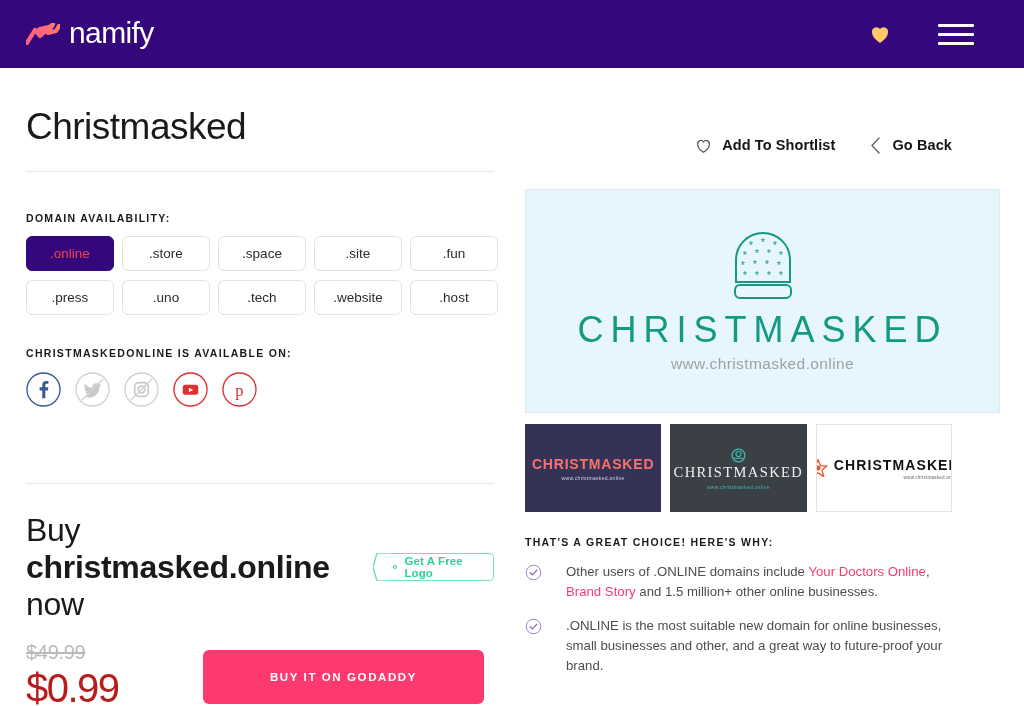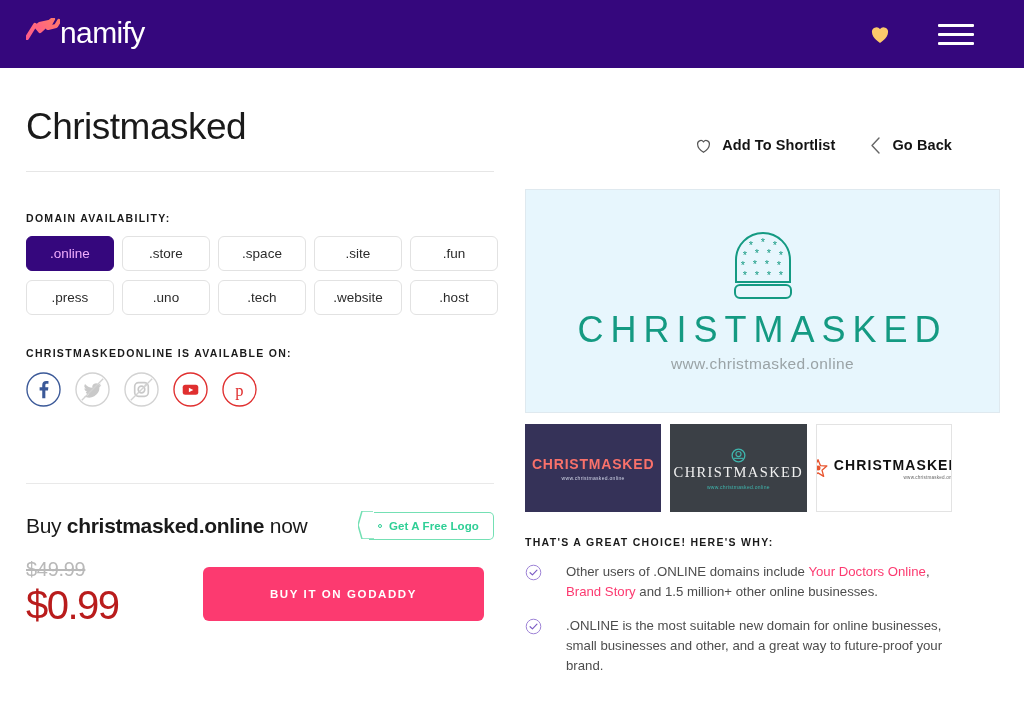--- a/index.html
+++ b/index.html
@@ -13,21 +13,21 @@
 
   
   .header {
     height: 68px;
     background: #35077d;
     display: flex;
     align-items: center;
     padding: 0 24px 0 26px;
     position: relative;
   }
-  .brand { display: flex; gap: 0; }
+  .brand { display: flex; align-items: center; gap: 9px; }
   .brand-mark { width: 34px; height: 22px; display: block; }
   .brand-name {
     color: #ffffff;
     font-size: 30px;
     font-weight: 400;
     letter-spacing: -0.6px;
     line-height: 1;
     padding-bottom: 3px;
   }
   .header-right {
@@ -79,33 +79,33 @@
     align-items: center;
     justify-content: center;
     font-size: 13.5px;
     color: #2b2b2b;
     cursor: pointer;
     user-select: none;
   }
   .chip.selected {
     background: #35077d;
     border-color: #35077d;
-    color: #f0abfc;
+    color: #ef4444;
   }
 
   
   .social-label { margin-top: 32px; }
   .social-row { display: flex; gap: 14px; margin-top: 13px; }
   .social { width: 35px; height: 35px; display: block; cursor: pointer; }
 
   .divider2 { height: 1px; background: #e9e9e9; margin-top: 76px; width: 468px; }
 
   
   .buy-row { display: flex; align-items: center; margin-top: 28px; width: 468px; }
-  .buy-line { font-size: 21px; font-weight: 400; color: #1a1a1a; letter-spacing: -0.3px; }
+  .buy-line { font-size: 32px; font-weight: 400; color: #1a1a1a; letter-spacing: -0.3px; }
   .buy-line b { font-weight: 700; }
   .logo-tag {
     margin-left: auto;
     position: relative;
     height: 28px;
     border: 1.5px solid #74e0b4;
     border-left: none;
     border-radius: 0 5px 5px 0;
     display: flex;
     align-items: center;

